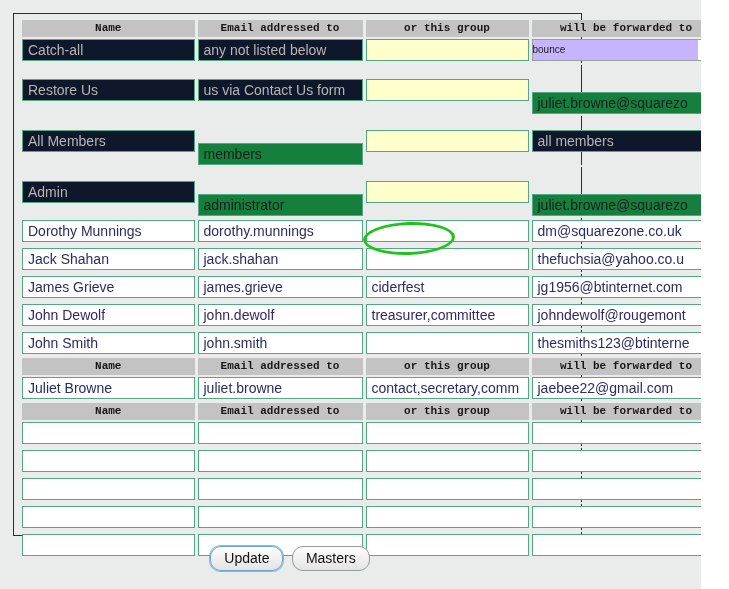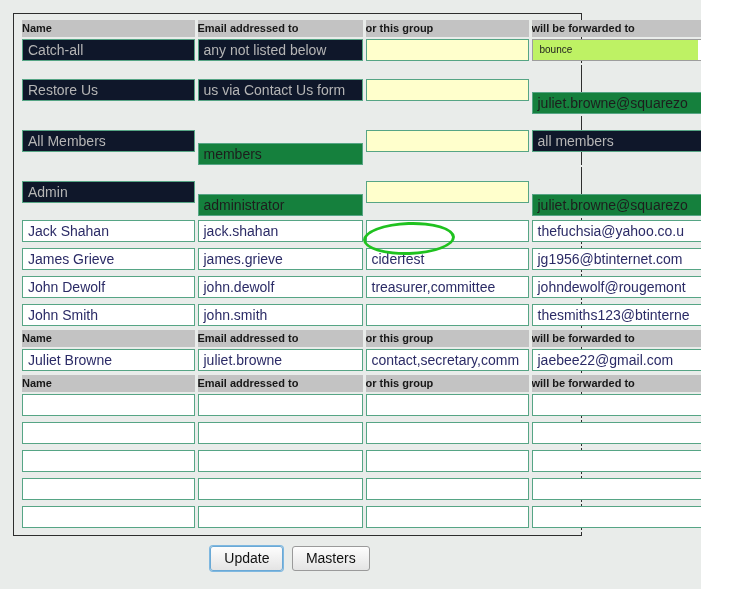--- a/index.html
+++ b/index.html
@@ -58,27 +58,28 @@
   col.c-email { width: 168px; }
   col.c-group { width: 166px; }
   col.c-fwd   { width: 192px; }
 
   
   tr.hdr-row th {
     background: #c3c3c3;
     color: #171717;
     font-size: 11px;
     font-weight: bold;
-    text-align: left;
+    text-align: center;
     height: 17px;
     line-height: 17px;
     padding: 0 0 0 6px;
     border-right: 3px solid #e9ecea;
     white-space: nowrap;
     overflow: hidden;
+    font-family: Liberation Mono, monospace;
   }
 
   
   tr.data-row td {
     height: 26px;
     padding: 0;
     border-right: 3px solid #e9ecea;
     border-bottom: 2px solid #e9ecea;
   }
 
@@ -120,23 +121,22 @@
     width: 100%;
     height: 22px;
     border: 1px solid #9d9d9d;
     background: #ffffff;
     overflow: hidden;
   }
   .cell-select .sel-value {
     display: block;
     height: 20px;
     line-height: 20px;
-    background: #bef264;
+    background: #c4b5fd;
     margin-right: 22px;
-    padding-left: 7px;
     font-size: 10px;
     color: #1d1d1d;
     white-space: nowrap;
     overflow: hidden;
   }
 
   
   #annotation-ellipse {
     position: absolute;
     left: 363px;
@@ -158,21 +158,21 @@
     width: 580px;
     text-align: center;
   }
   .btn {
     display: inline-block;
     font-family: "Liberation Sans", sans-serif;
     font-size: 14px;
     color: #111111;
     background: linear-gradient(#fdfdfd, #e4e4e4);
     border: 1px solid #9a9a9a;
-    border-radius: 3px;
+    border-radius: 11px;
     padding: 3px 13px 4px 13px;
     margin: 0 2px;
     cursor: pointer;
   }
   .btn.focused {
     border: 1px solid #6aa9d6;
     box-shadow: 0 0 0 1px #7fb8e0;
   }
 </style>
 </head>
@@ -249,20 +249,34 @@
           </td>
           <td>
             <div class="cell-input empty-locked"></div>
           </td>
           <td>
             <div class="cell-input filled-locked">juliet.browne@squarezo</div>
           </td>
         </tr>
         <tr class="data-row">
           <td>
+            <div class="cell-input">Dorothy Munnings</div>
+          </td>
+          <td>
+            <div class="cell-input">dorothy.munnings</div>
+          </td>
+          <td>
+            <div class="cell-input"></div>
+          </td>
+          <td>
+            <div class="cell-input">dm@squarezone.co.uk</div>
+          </td>
+        </tr>
+        <tr class="data-row">
+          <td>
             <div class="cell-input">Jack Shahan</div>
           </td>
           <td>
             <div class="cell-input">jack.shahan</div>
           </td>
           <td>
             <div class="cell-input"></div>
           </td>
           <td>
             <div class="cell-input">thefuchsia@yahoo.co.u</div>

